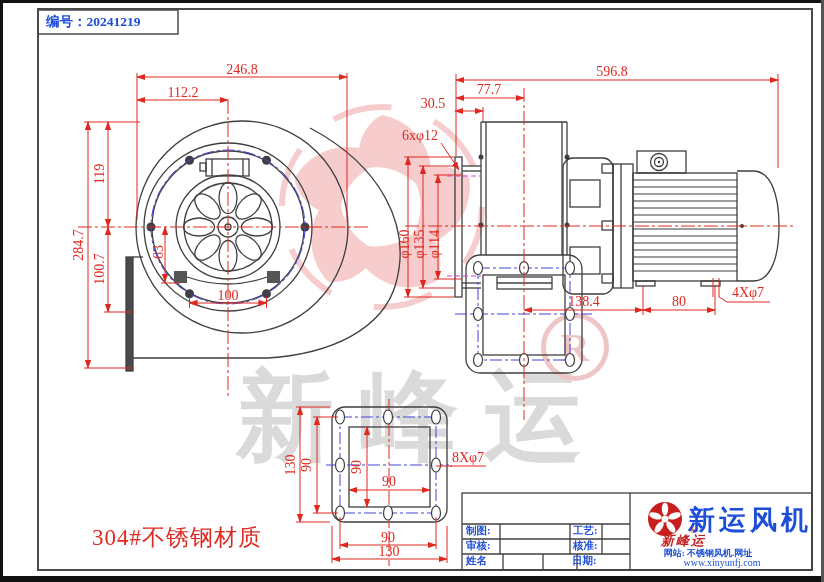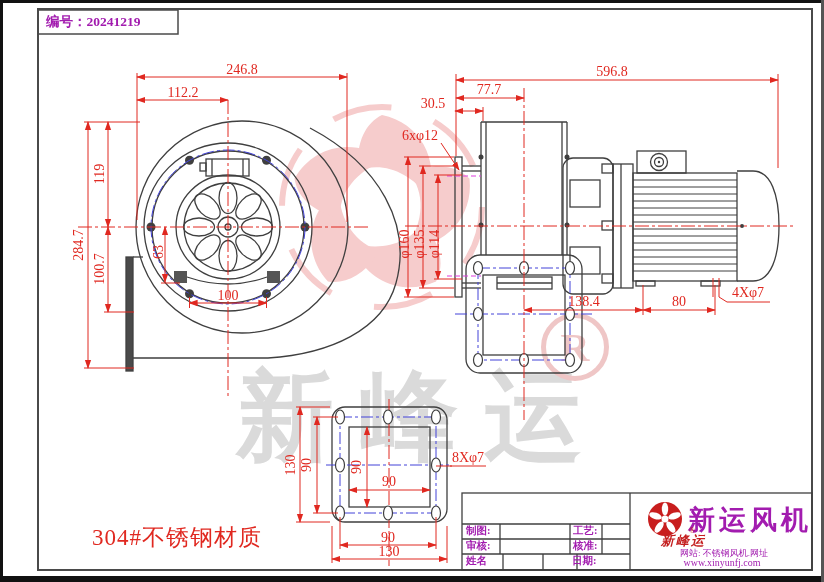--- a/index.html
+++ b/index.html
@@ -7,36 +7,36 @@
         font-family:"Liberation Serif","DejaVu Serif",serif;}
   .edge{position:absolute;background:#111;z-index:9;}
   #edge-top{left:0;top:0;width:824px;height:3px;}
   #edge-left{left:0;top:0;width:3px;height:582px;}
   #edge-bottom{left:0;top:576px;width:824px;height:6px;}
   #edge-right{left:821px;top:0;width:3px;height:582px;background:#555;}
   svg{position:absolute;left:0;top:0;z-index:2;}
   .lbl{position:absolute;z-index:3;white-space:nowrap;color:#e02820;
        font-size:14px;transform:translate(-50%,-50%);line-height:1;}
   .rot{transform:translate(-50%,-50%) rotate(-90deg);}
-  .blk{color:#a21caf;}
+  .blk{color:#1d4ed8;}
   .la{transform:translate(0,-50%);} 
   .wm{position:absolute;z-index:1;}
   #wm-text{left:236px;top:352px;font-size:98px;letter-spacing:26px;color:#dadada;
            font-weight:bold;z-index:1;}
   #wm-reg{left:541px;top:313px;width:58px;height:58px;border:5px solid #efc6c6;border-radius:50%;
           display:flex;align-items:center;justify-content:center;font-size:40px;font-weight:bold;
           color:#efc6c6;}
   #serial-label{left:46px;top:22px;font-size:13.5px;font-weight:bold;}
   #material-note{left:167px;top:537px;font-size:23px;letter-spacing:1px;margin-left:10px;}
   #tb-model{left:468px;top:508px;font-size:13px;font-weight:bold;}
   .tbf{font-size:10.5px;font-weight:bold;text-align:right;}
   #tb-brand{left:750px;top:520px;font-size:27px;font-weight:bold;letter-spacing:4px;transform:translate(-50%,-50%);}
   #tb-script{left:661px;top:540px;font-size:13px;font-weight:bold;font-style:italic;color:#c41f1f;letter-spacing:2px;}
   #tb-reg{left:689px;top:531px;font-size:8px;color:#c41f1f;}
-  #tb-web1{left:724px;top:553px;font-size:9px;font-weight:normal;}
+  #tb-web1{left:708px;top:553px;font-size:9px;font-weight:bold;}
   #tb-web2{left:722px;top:563px;font-size:10px;font-weight:normal;text-align:center;}
 </style>
 </head>
 <body>
 
 <div id="page">
 
   <div class="wm" id="wm-text">新峰运</div>
   <svg class="wm" width="824" height="582" style="z-index:1">
     <defs>

